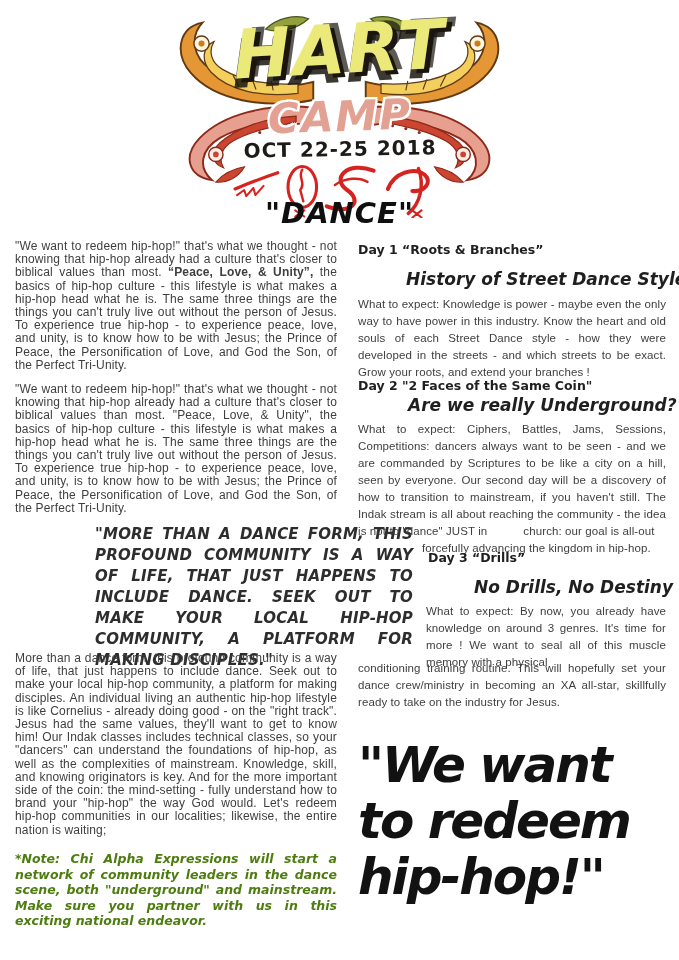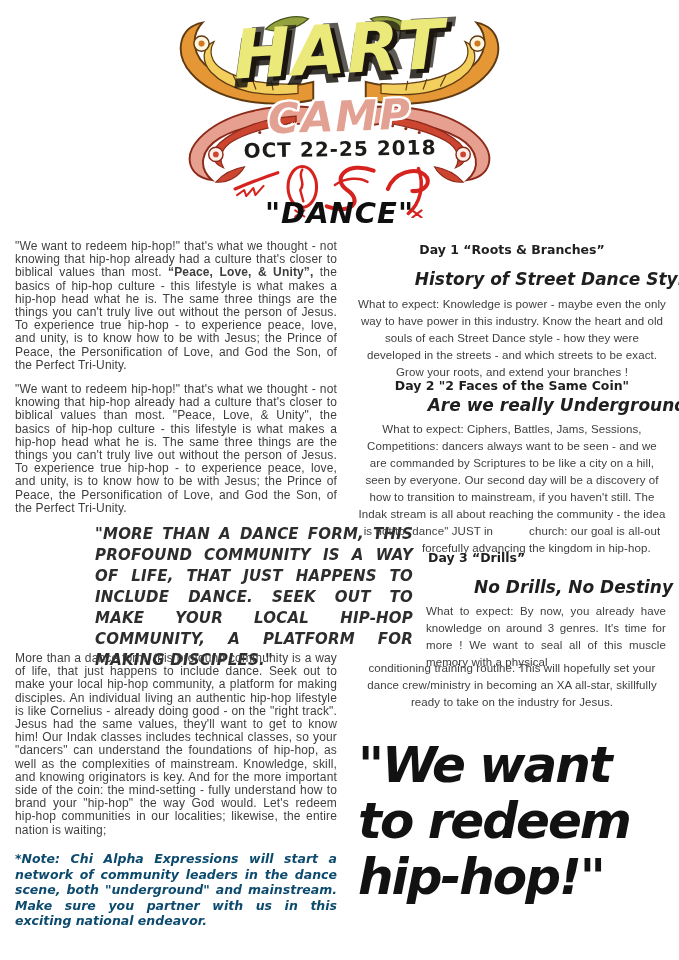--- a/index.html
+++ b/index.html
@@ -46,32 +46,32 @@
   
   .body-text{
     font-size:12px;line-height:13.2px;letter-spacing:0.15px;
     text-align:justify;color:#3e3e3e;
   }
   .body-text-r{
     font-size:11.5px;line-height:17px;letter-spacing:0.1px;
     text-align:justify;color:#3e3e3e;
   }
   .col-left{left:15px;width:322px;}
-  .col-right{left:358px;width:308px;text-align:center;}
+  .col-right{left:358px;width:308px;}
   .bold-ital{font-weight:bold;}
   .pull-quote{
     left:95px;width:318px;top:524px;
     font-family:"DejaVu Sans",sans-serif;font-weight:bold;font-style:italic;
     font-size:15px;line-height:21px;letter-spacing:0.2px;
     text-align:justify;color:#2d2d2d;
   }
   .note{
     top:851px;
     font-family:"DejaVu Sans",sans-serif;font-weight:bold;font-style:italic;
-    font-size:12.5px;line-height:15.5px;text-align:justify;color:#0c4a6e;
+    font-size:12.5px;line-height:15.5px;text-align:justify;color:#4d7c0f;
   }
   .day-heading{
     font-family:"DejaVu Sans",sans-serif;font-weight:bold;
     font-size:12.5px;line-height:1.1;color:#1f1f1f;white-space:nowrap;
   }
   .day-subtitle{
     font-family:"DejaVu Sans",sans-serif;font-weight:bold;font-style:italic;
     font-size:17px;line-height:1.1;color:#1f1f1f;white-space:nowrap;margin-left:48px;
   }
   .gap{display:inline-block;width:36px;height:1px;}

